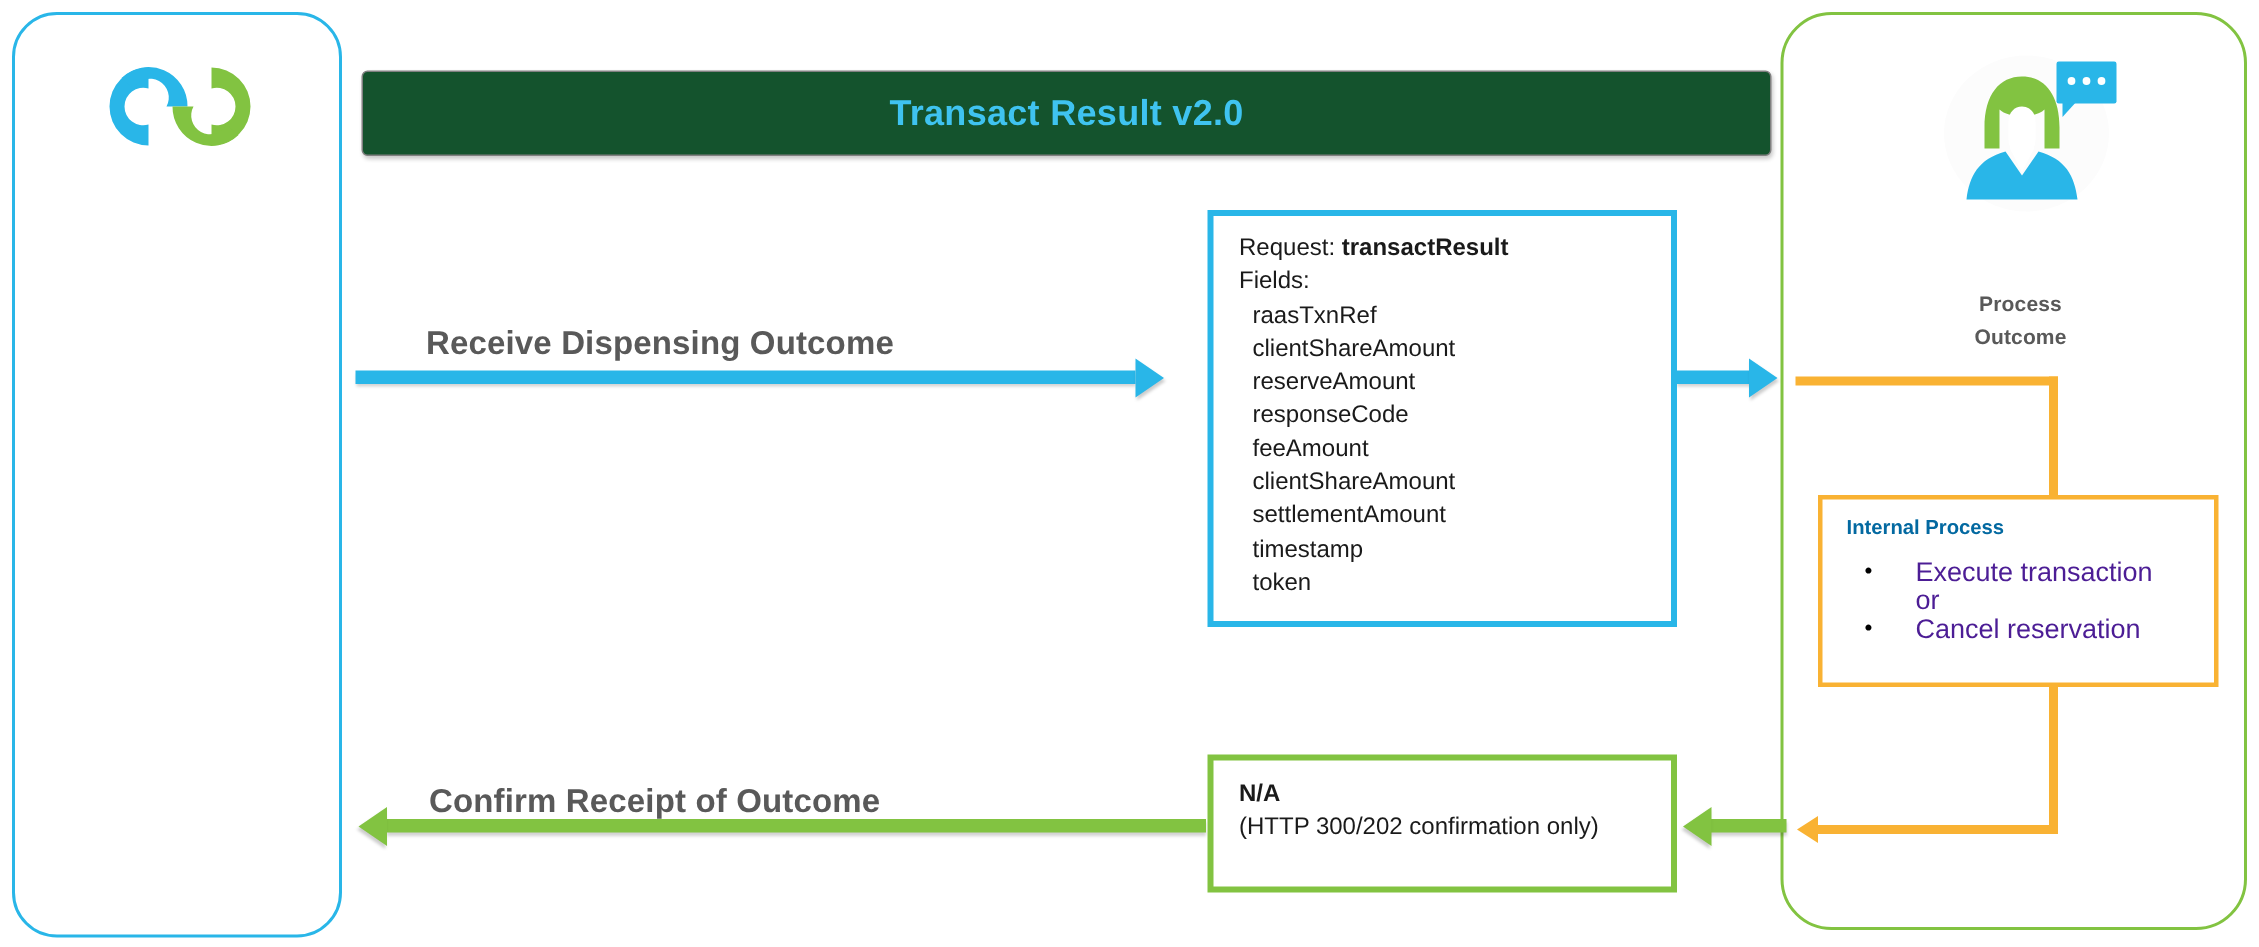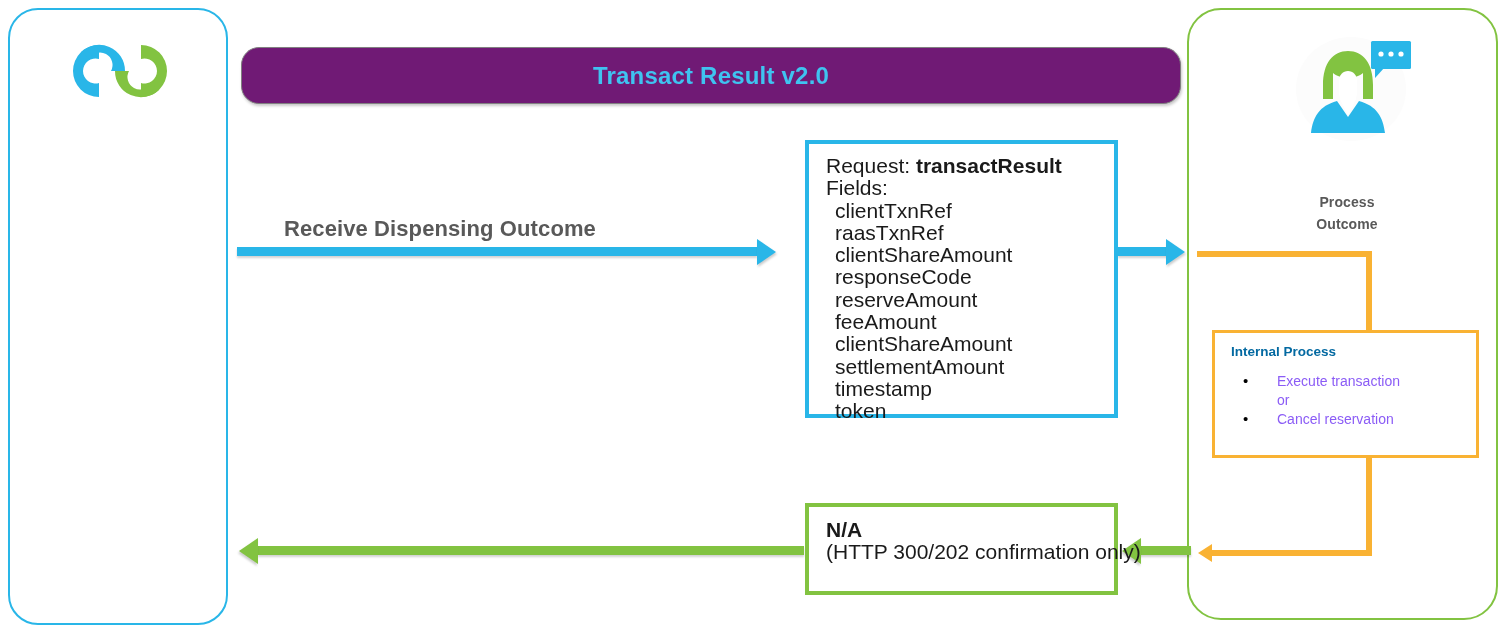--- a/index.html
+++ b/index.html
@@ -74,23 +74,23 @@
     letter-spacing: .1px;
   }
 
   
   #title-banner {
     position: absolute;
     left: 241px;
     top: 47px;
     width: 938px;
     height: 55px;
-    background: #701a75;
+    background: #14532d;
     border: 1px solid #808080;
-    border-radius: 18px;
+    border-radius: 4px;
     display: flex;
     align-items: center;
     justify-content: center;
     box-shadow: 1px 2px 3px rgba(0,0,0,.22);
   }
   #title-text {
     font-size: 24px;
     font-weight: bold;
     color: #3FC3F0;
     letter-spacing: .2px;
@@ -208,21 +208,21 @@
     border: 4px solid #29B6E8;
     padding: 11px 0 0 17px;
   }
   #response-payload-box {
     left: 805px; top: 503px;
     width: 313px; height: 92px;
     border: 4px solid #82C341;
     padding: 12px 0 0 17px;
   }
   .payload-line {
-    font-size: 21px;
+    font-size: 16px;
     color: #1a1a1a;
     line-height: 22.3px;
     white-space: nowrap;
   }
   .payload-line.indent { padding-left: 9px; }
   .payload-line b { font-weight: bold; }
 
   
   #internal-process-box {
     position: absolute;
@@ -233,22 +233,22 @@
     box-sizing: border-box;
     padding: 11px 0 0 16px;
   }
   #internal-process-title {
     font-size: 13.5px;
     font-weight: bold;
     color: #0369a1;
     margin-bottom: 13px;
   }
   .process-step {
-    font-size: 14px;
-    color: #8b5cf6;
+    font-size: 18px;
+    color: #4c1d95;
     line-height: 19px;
     position: relative;
     padding-left: 46px;
   }
   .process-step.bulleted::before {
     content: "\2022";
     position: absolute;
     left: 12px;
     top: -1px;
     font-size: 15px;
@@ -297,41 +297,41 @@
   <div id="title-banner">
     <span id="title-text">Transact Result v2.0</span>
   </div>
 
   <div class="flow-label" id="request-flow-label">Receive Dispensing Outcome</div>
   <div class="shaft" id="request-shaft-a"></div>
   <div class="arrowhead right" id="request-arrowhead-a"></div>
   <div class="shaft" id="request-shaft-b"></div>
   <div class="arrowhead right" id="request-arrowhead-b"></div>
 
+  <div class="flow-label" id="response-flow-label">Confirm Receipt of Outcome</div>
   <div class="shaft" id="response-shaft-a"></div>
   <div class="arrowhead left" id="response-arrowhead-a"></div>
   <div class="shaft" id="response-shaft-b"></div>
   <div class="arrowhead left" id="response-arrowhead-b"></div>
 
   <div id="internal-path-top"></div>
   <div id="internal-path-right"></div>
   <div id="internal-path-bottom"></div>
   <div class="arrowhead small-left" id="internal-path-arrowhead"></div>
 
   <div class="payload-box" id="request-payload-box">
     <div class="payload-line">
       <span>Request:</span>
       <b>transactResult</b>
     </div>
     <div class="payload-line">Fields:</div>
-    <div class="payload-line indent">clientTxnRef</div>
     <div class="payload-line indent">raasTxnRef</div>
     <div class="payload-line indent">clientShareAmount</div>
+    <div class="payload-line indent">reserveAmount</div>
     <div class="payload-line indent">responseCode</div>
-    <div class="payload-line indent">reserveAmount</div>
     <div class="payload-line indent">feeAmount</div>
     <div class="payload-line indent">clientShareAmount</div>
     <div class="payload-line indent">settlementAmount</div>
     <div class="payload-line indent">timestamp</div>
     <div class="payload-line indent">token</div>
   </div>
 
   <div class="payload-box" id="response-payload-box">
     <div class="payload-line">
       <b>N/A</b>

